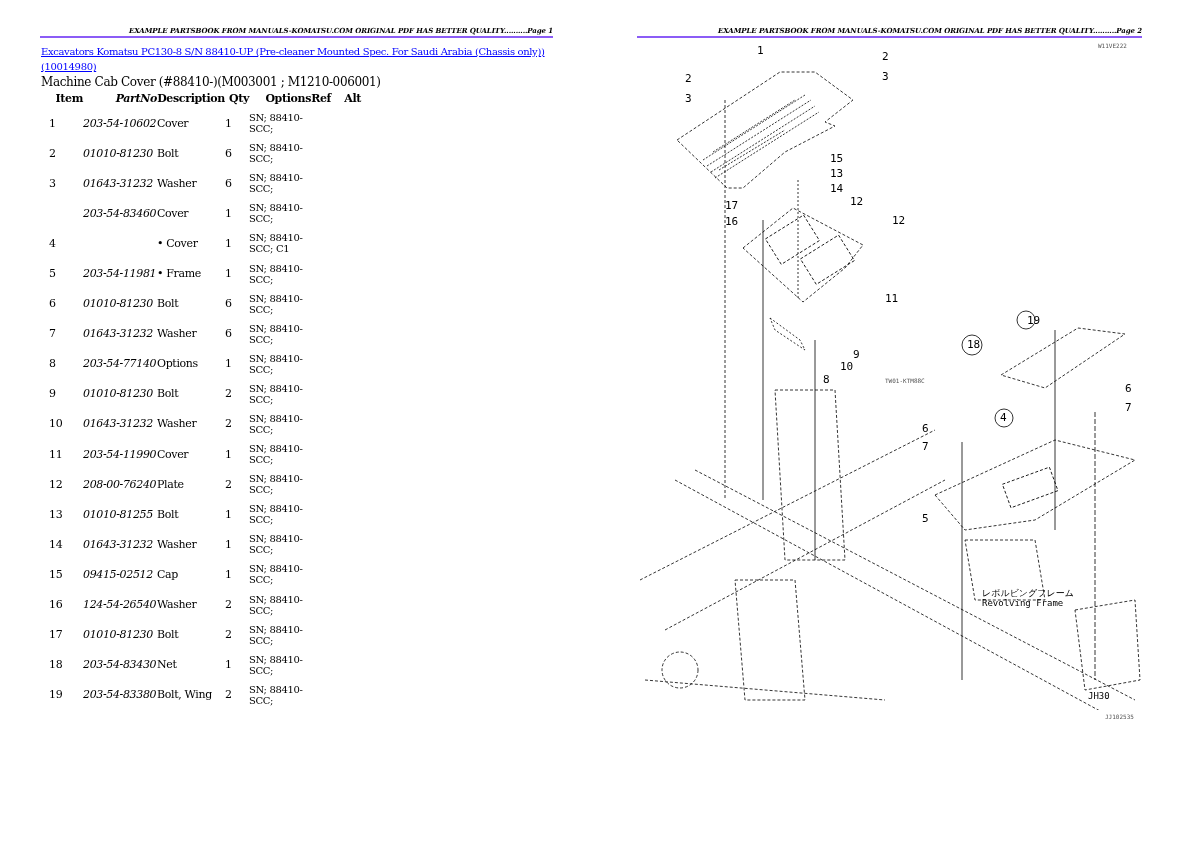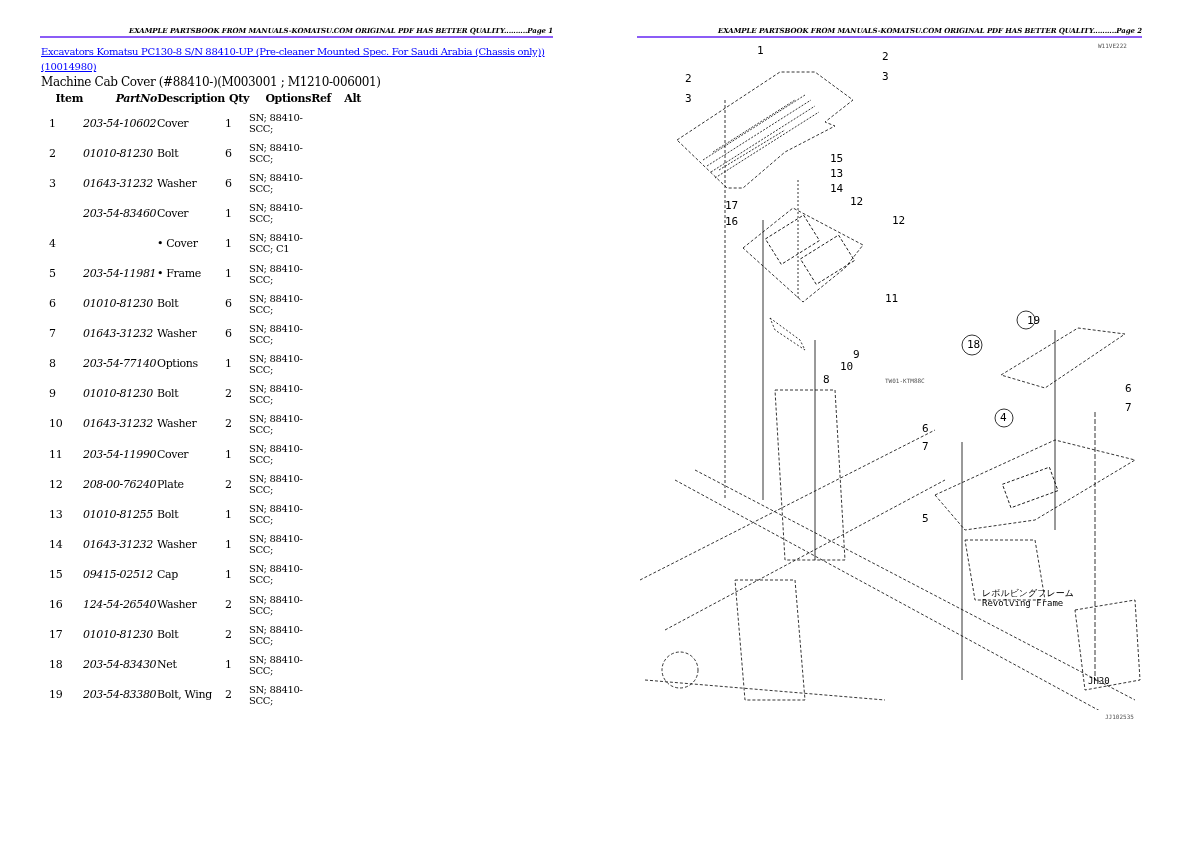--- a/index.html
+++ b/index.html
@@ -246,21 +246,21 @@
 
 <div class="page page-right">
   <div class="page-header">EXAMPLE PARTSBOOK FROM MANUALS-KOMATSU.COM ORIGINAL PDF HAS BETTER QUALITY..........Page 2</div>
   <div class="ref-code" style="left:503px; top:42px;">W11VE222</div>
   <div class="ref-code" style="left:290px; top:377px;">TW01-KTM88C</div>
   <div class="ref-code" style="left:510px; top:713px;">JJ102535</div>
   <div class="jp-label" style="left:387px; top:588px;">
     <div>レボルビングフレーム</div>
     <div>Revolving Frame</div>
   </div>
-  <div class="jp-label" style="left:493px; top:676px;">JH30</div>
+  <div class="jp-label" style="left:493px; top:691px;">JH30</div>
 
   <div class="diagram" style="left:40px; top:40px; width:520px; height:670px;">
     <svg viewBox="0 0 520 670" fill="none" stroke="#000" stroke-width="0.8">
 
       <g stroke-dasharray="3,2">
         <polygon points="42,100 145,32 180,32 218,60 190,82 200,86 150,112 108,148 92,148"></polygon>
         <g stroke-dasharray="2,1.5">
           <line x1="68" y1="120" x2="170" y2="55"></line>
             <line x1="72" y1="126" x2="176" y2="60"></line>
           <line x1="76" y1="132" x2="180" y2="66"></line>

